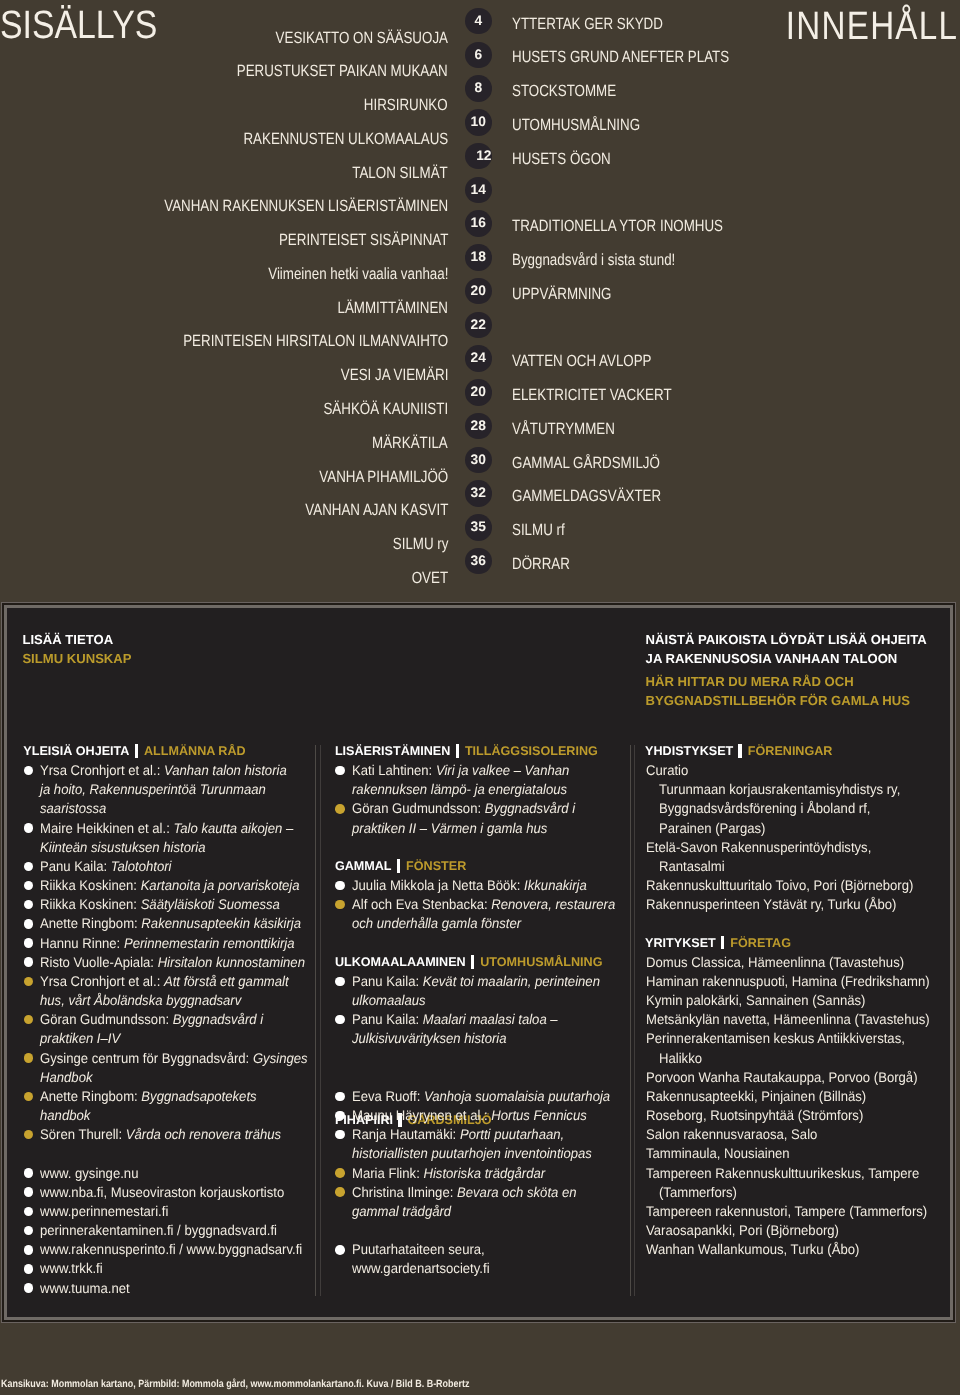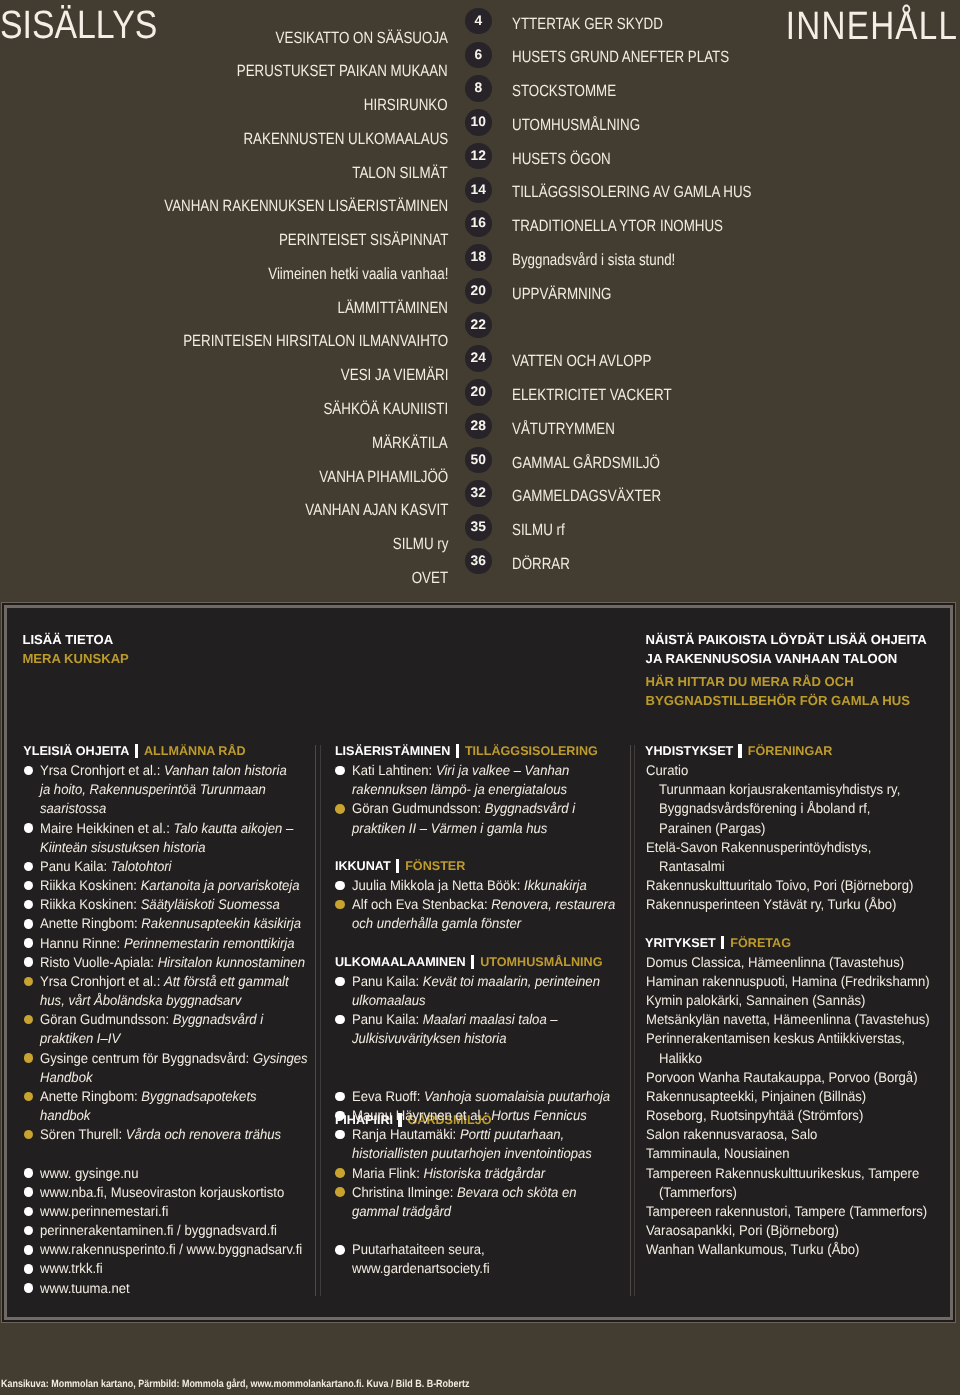--- a/index.html
+++ b/index.html
@@ -102,27 +102,26 @@
         <div class="toc-num" style="top: -5.84px;">8</div>
         <div class="toc-sv"><span class="cond-l">STOCKSTOMME</span></div>
       </div>
       <div class="toc-row" style="top: 114.9px;">
         <div class="toc-fi"><span class="cond">RAKENNUSTEN ULKOMAALAUS</span></div>
         <div class="toc-num" style="top: -5.84px;">10</div>
         <div class="toc-sv"><span class="cond-l">UTOMHUSMÅLNING</span></div>
       </div>
       <div class="toc-row" style="top: 148.66px;">
         <div class="toc-fi"><span class="cond">TALON SILMÄT</span></div>
-        <div class="toc-num" style="top: -5.84px;">12</div>
+        <div class="toc-num" style="top: -5.84px; text-align: right;">12</div>
         <div class="toc-sv"><span class="cond-l">HUSETS ÖGON</span></div>
       </div>
       <div class="toc-row" style="top: 182.42px;">
         <div class="toc-fi"><span class="cond">VANHAN RAKENNUKSEN LISÄERISTÄMINEN</span></div>
         <div class="toc-num" style="top: -5.84px;">14</div>
-        <div class="toc-sv"><span class="cond-l">TILLÄGGSISOLERING AV GAMLA HUS</span></div>
       </div>
       <div class="toc-row" style="top: 216.18px;">
         <div class="toc-fi"><span class="cond">PERINTEISET SISÄPINNAT</span></div>
         <div class="toc-num" style="top: -5.84px;">16</div>
         <div class="toc-sv"><span class="cond-l">TRADITIONELLA YTOR INOMHUS</span></div>
       </div>
       <div class="toc-row" style="top: 249.94px;">
         <div class="toc-fi"><span class="cond">Viimeinen hetki vaalia vanhaa!</span></div>
         <div class="toc-num" style="top: -5.84px;">18</div>
         <div class="toc-sv"><span class="cond-l">Byggnadsvård i sista stund!</span></div>
@@ -146,21 +145,21 @@
         <div class="toc-num" style="top: -5.84px;">20</div>
         <div class="toc-sv"><span class="cond-l">ELEKTRICITET VACKERT</span></div>
       </div>
       <div class="toc-row" style="top: 418.74px;">
         <div class="toc-fi"><span class="cond">MÄRKÄTILA</span></div>
         <div class="toc-num" style="top: -5.84px;">28</div>
         <div class="toc-sv"><span class="cond-l">VÅTUTRYMMEN</span></div>
       </div>
       <div class="toc-row" style="top: 452.5px;">
         <div class="toc-fi"><span class="cond">VANHA PIHAMILJÖÖ</span></div>
-        <div class="toc-num" style="top: -5.84px;">50</div>
+        <div class="toc-num" style="top: -5.84px;">30</div>
         <div class="toc-sv"><span class="cond-l">GAMMAL GÅRDSMILJÖ</span></div>
       </div>
       <div class="toc-row" style="top: 486.26px;">
         <div class="toc-fi"><span class="cond">VANHAN AJAN KASVIT</span></div>
         <div class="toc-num" style="top: -5.84px;">32</div>
         <div class="toc-sv"><span class="cond-l">GAMMELDAGSVÄXTER</span></div>
       </div>
       <div class="toc-row" style="top: 520.02px;">
         <div class="toc-fi"><span class="cond">SILMU ry</span></div>
         <div class="toc-num" style="top: -5.84px;">35</div>
@@ -169,21 +168,21 @@
       <div class="toc-row" style="top: 553.78px;">
         <div class="toc-fi"><span class="cond">OVET</span></div>
         <div class="toc-num" style="top: -5.84px;">36</div>
         <div class="toc-sv"><span class="cond-l">DÖRRAR</span></div>
       </div>
     </div>
 
   <div id="panel"></div>
 
   <div class="p-head fi" id="ph-left-fi">LISÄÄ TIETOA</div>
-  <div class="p-head sv" id="ph-left-sv">MERA KUNSKAP</div>
+  <div class="p-head sv" id="ph-left-sv">SILMU KUNSKAP</div>
   <div class="p-head fi" id="ph-right-fi1">NÄISTÄ PAIKOISTA LÖYDÄT LISÄÄ OHJEITA</div>
   <div class="p-head fi" id="ph-right-fi2">JA RAKENNUSOSIA VANHAAN TALOON</div>
   <div class="p-head sv" id="ph-right-sv1">HÄR HITTAR DU MERA RÅD OCH</div>
   <div class="p-head sv" id="ph-right-sv2">BYGGNADSTILLBEHÖR FÖR GAMLA HUS</div>
 
   <div id="cols">
       <div class="sect-title" style="left: 23.3px; top: 741.9px;"><span class="fi">YLEISIÄ OHJEITA</span><span class="bar"></span><span class="sv">ALLMÄNNA RÅD</span></div>
       <div class="bullet white" style="left: 23.5px; top: 765.67px;"></div>
       <div class="line" style="left: 40px; top: 761.07px;">Yrsa Cronhjort et al.:&nbsp;<em>Vanhan&nbsp;talon&nbsp;historia</em></div>
       <div class="line" style="left: 40px; top: 780.24px;"><em>ja&nbsp;hoito,&nbsp;Rakennusperintöä&nbsp;Turunmaan</em></div>
@@ -231,21 +230,21 @@
       <div class="line" style="left: 40px; top: 1259.49px;">www.trkk.fi</div>
       <div class="bullet white" style="left: 23.5px; top: 1283.26px;"></div>
       <div class="line" style="left: 40px; top: 1278.66px;">www.tuuma.net</div>
       <div class="sect-title" style="left: 334.9px; top: 741.9px;"><span class="fi">LISÄERISTÄMINEN</span><span class="bar"></span><span class="sv">TILLÄGGSISOLERING</span></div>
       <div class="bullet white" style="left: 335.1px; top: 765.67px;"></div>
       <div class="line" style="left: 351.6px; top: 761.07px;">Kati Lahtinen:&nbsp;<em>Viri&nbsp;ja&nbsp;valkee&nbsp;–&nbsp;Vanhan</em></div>
       <div class="line" style="left: 351.6px; top: 780.24px;"><em>rakennuksen&nbsp;lämpö-&nbsp;ja&nbsp;energiatalous</em></div>
       <div class="bullet gold" style="left: 335.1px; top: 804.01px;"></div>
       <div class="line" style="left: 351.6px; top: 799.41px;">Göran Gudmundsson:&nbsp;<em>Byggnadsvård&nbsp;i</em></div>
       <div class="line" style="left: 351.6px; top: 818.58px;"><em>praktiken&nbsp;II&nbsp;–&nbsp;Värmen&nbsp;i&nbsp;gamla&nbsp;hus</em></div>
-      <div class="sect-title" style="left: 334.9px; top: 856.92px;"><span class="fi">IKKUNAT</span><span class="bar"></span><span class="sv">FÖNSTER</span></div>
+      <div class="sect-title" style="left: 334.9px; top: 856.92px;"><span class="fi">GAMMAL</span><span class="bar"></span><span class="sv">FÖNSTER</span></div>
       <div class="bullet white" style="left: 335.1px; top: 880.69px;"></div>
       <div class="line" style="left: 351.6px; top: 876.09px;">Juulia Mikkola ja Netta Böök:&nbsp;<em>Ikkunakirja</em></div>
       <div class="bullet gold" style="left: 335.1px; top: 899.86px;"></div>
       <div class="line" style="left: 351.6px; top: 895.26px;">Alf och Eva Stenbacka:&nbsp;<em>Renovera,&nbsp;restaurera</em></div>
       <div class="line" style="left: 351.6px; top: 914.43px;"><em>och&nbsp;underhålla&nbsp;gamla&nbsp;fönster</em></div>
       <div class="sect-title" style="left: 334.9px; top: 952.77px;"><span class="fi">ULKOMAALAAMINEN</span><span class="bar"></span><span class="sv">UTOMHUSMÅLNING</span></div>
       <div class="bullet white" style="left: 335.1px; top: 976.54px;"></div>
       <div class="line" style="left: 351.6px; top: 971.94px;">Panu Kaila:&nbsp;<em>Kevät&nbsp;toi&nbsp;maalarin,&nbsp;perinteinen</em></div>
       <div class="line" style="left: 351.6px; top: 991.11px;"><em>ulkomaalaus</em></div>
       <div class="bullet white" style="left: 335.1px; top: 1014.88px;"></div>

